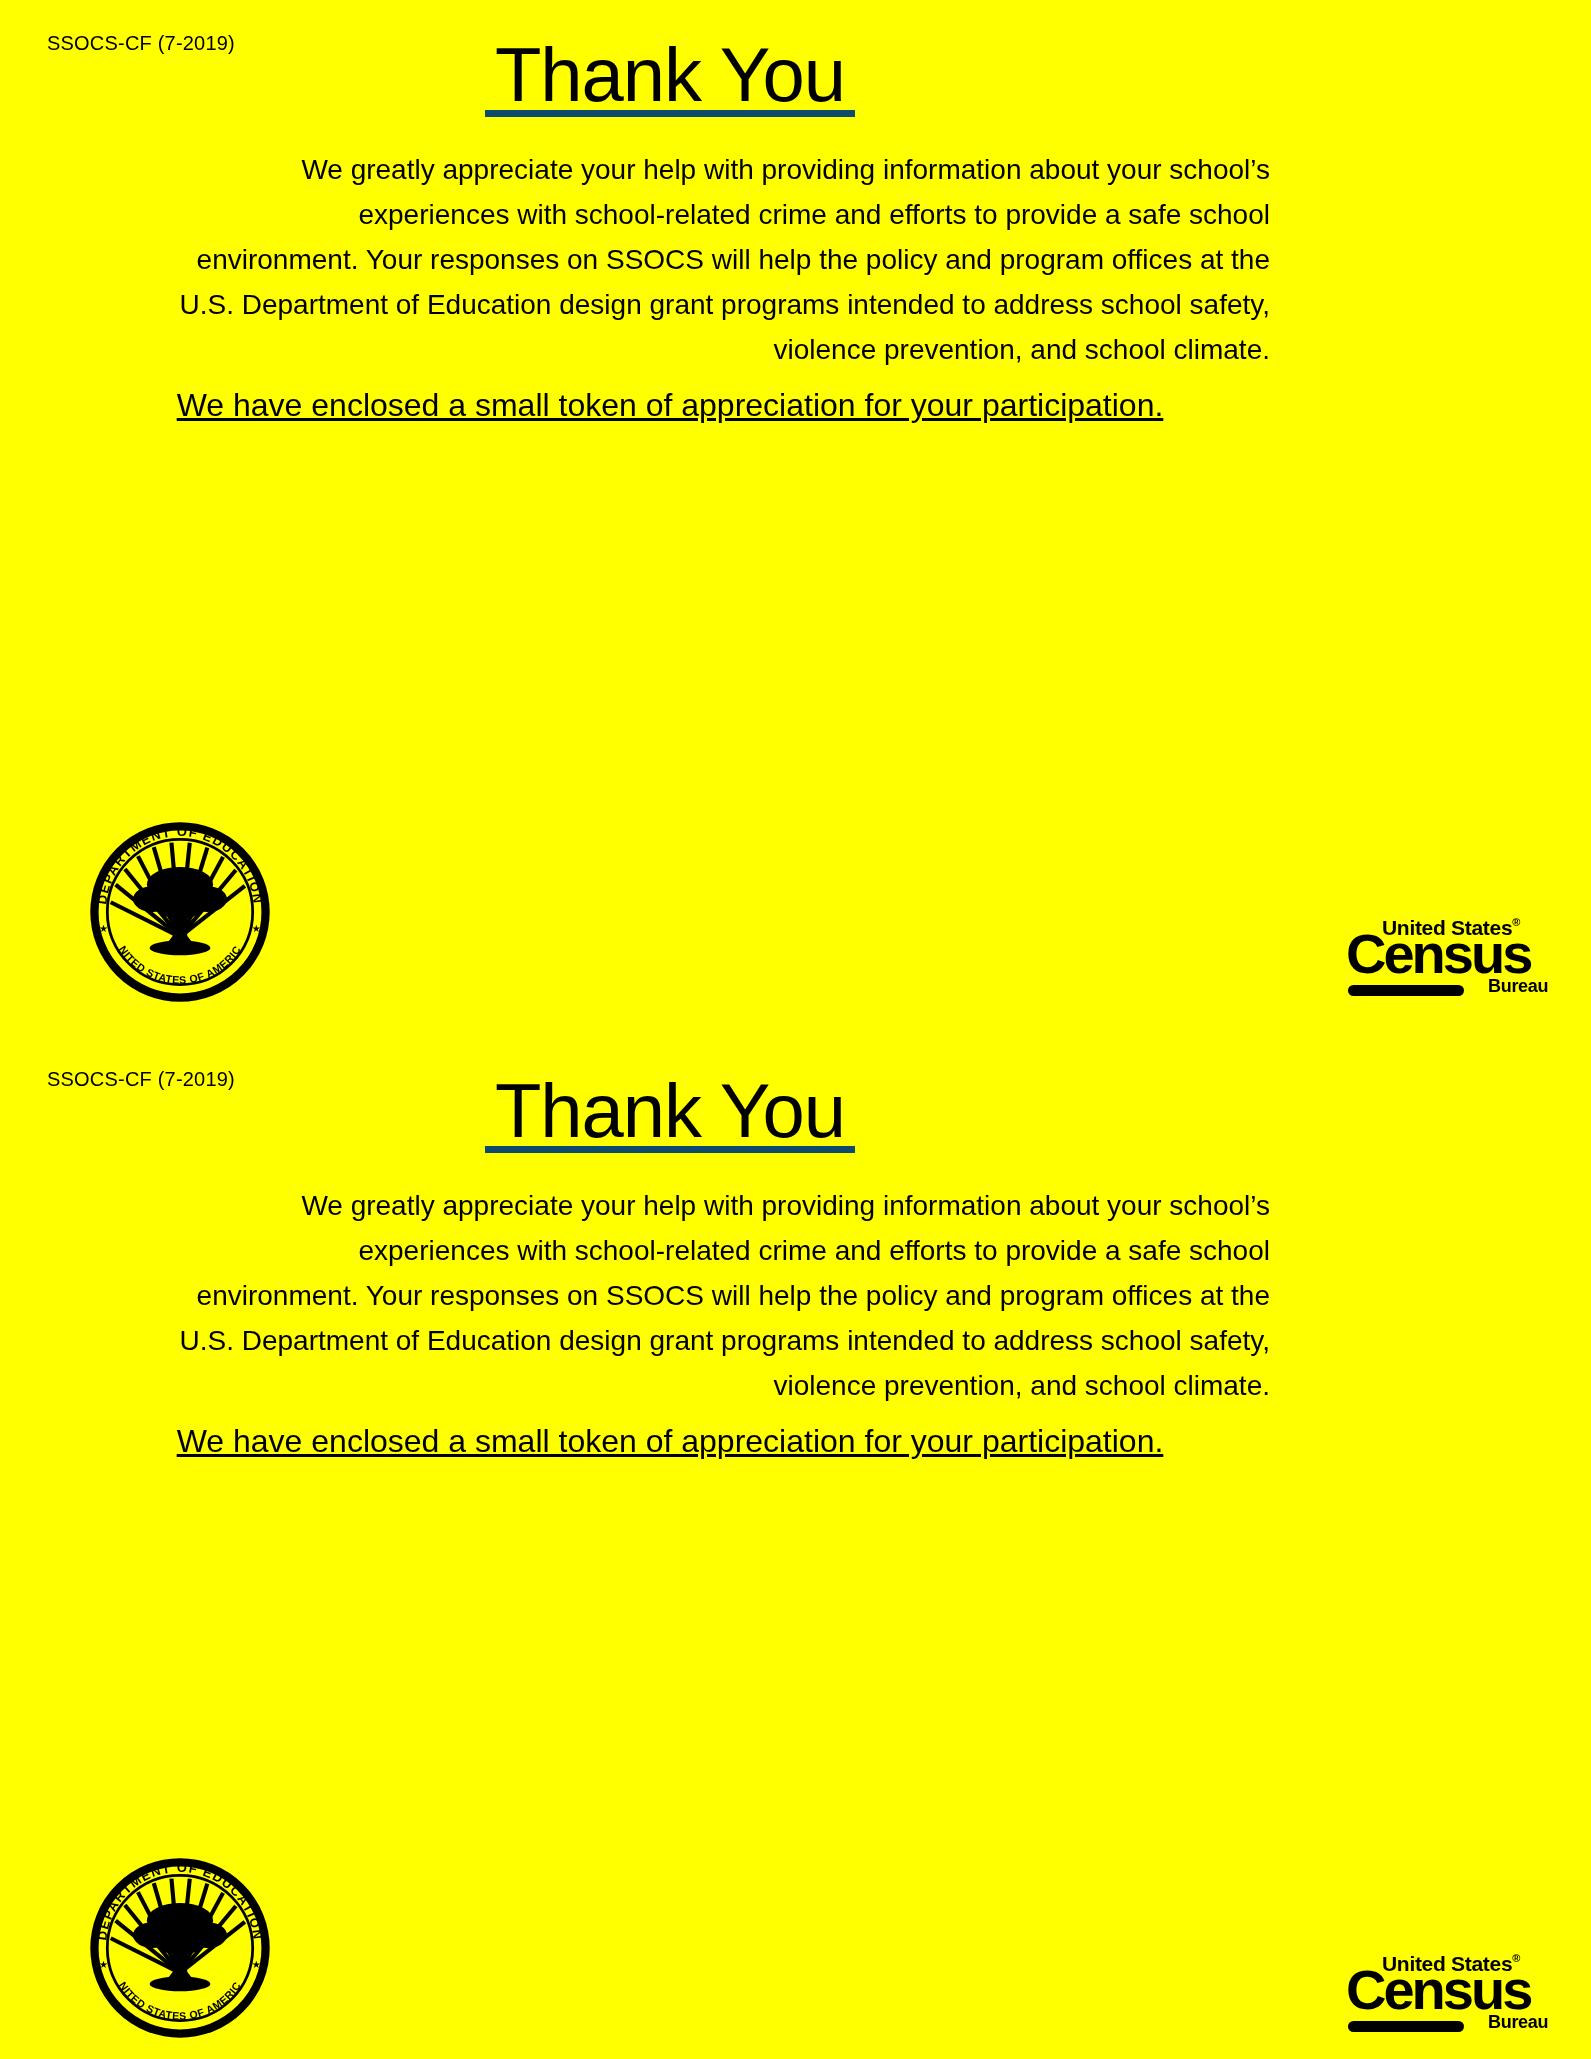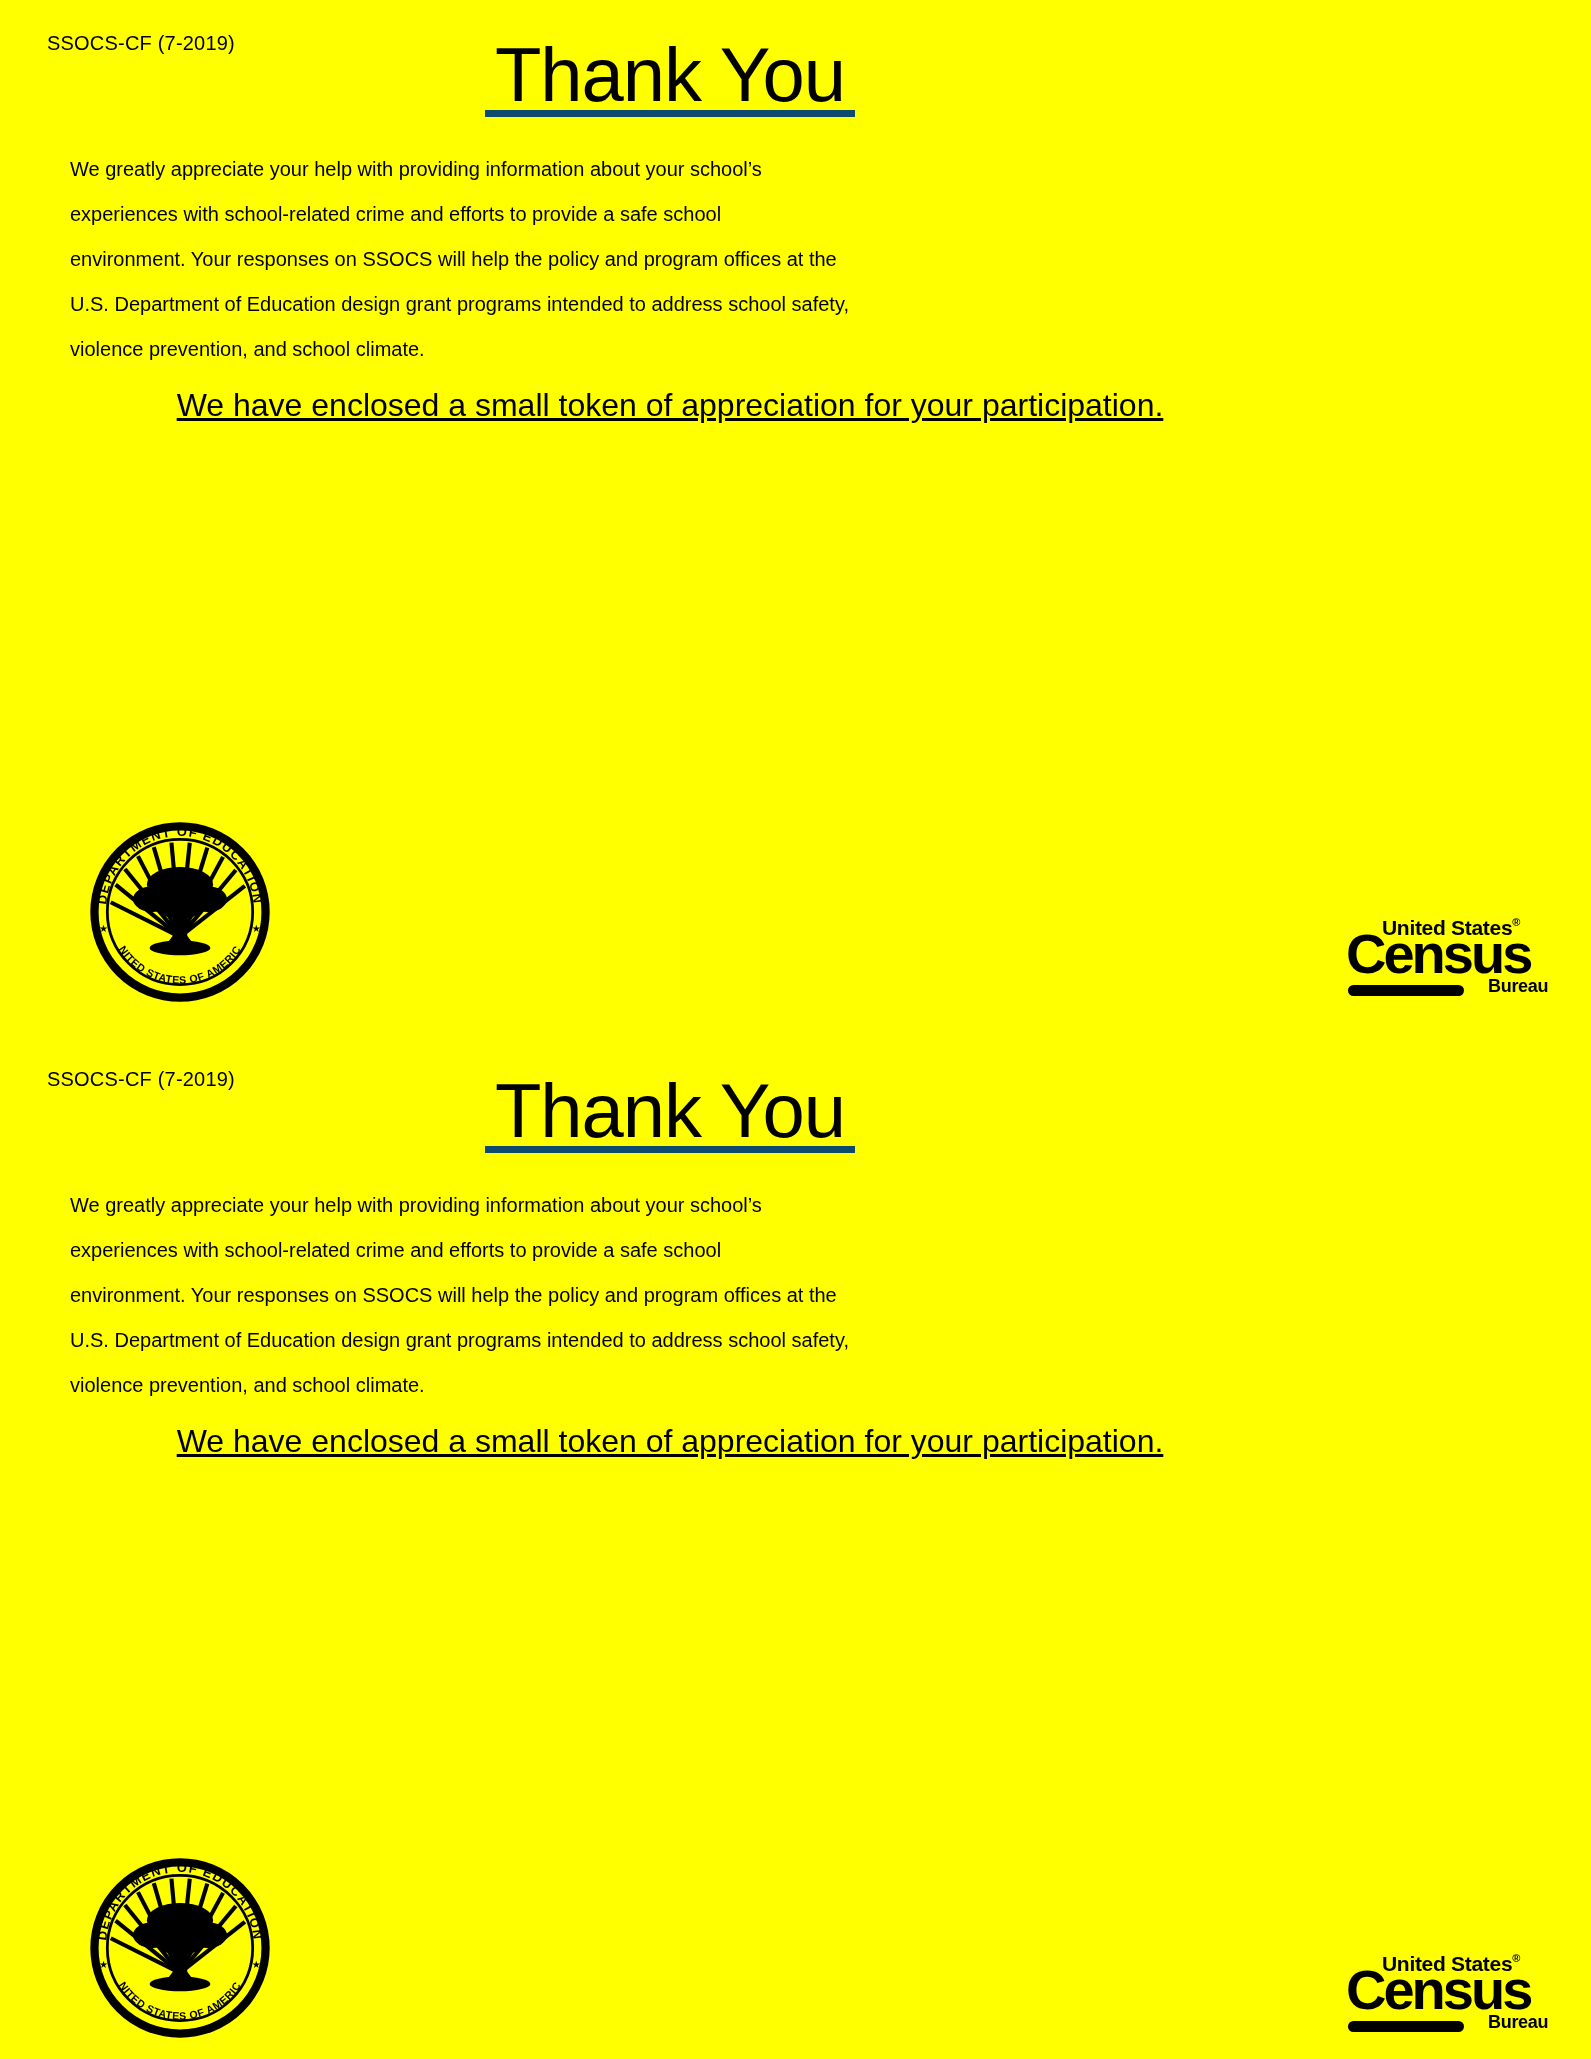--- a/index.html
+++ b/index.html
@@ -28,22 +28,22 @@
     display: inline-block;
     font-size: 76px; line-height: 70px; font-weight: 400;
     letter-spacing: -1px;
     padding: 0 10px;
     border-bottom: 7px solid #0c4a6e;
     white-space: nowrap;
   }
 
   .paragraph {
     position: absolute; left: 70px; right: 70px; top: 147px;
-    font-size: 20px; line-height: 45px;
-    text-align: left;
+    font-size: 28px; line-height: 45px;
+    text-align: right;
   }
   .paragraph .line { white-space: nowrap; }
 
   .token-line {
     position: absolute; left: 70px; right: 70px; top: 383px;
     font-size: 32px; line-height: 45px;
     text-align: center; white-space: nowrap; text-decoration: underline;
   }
 
   .seal {

